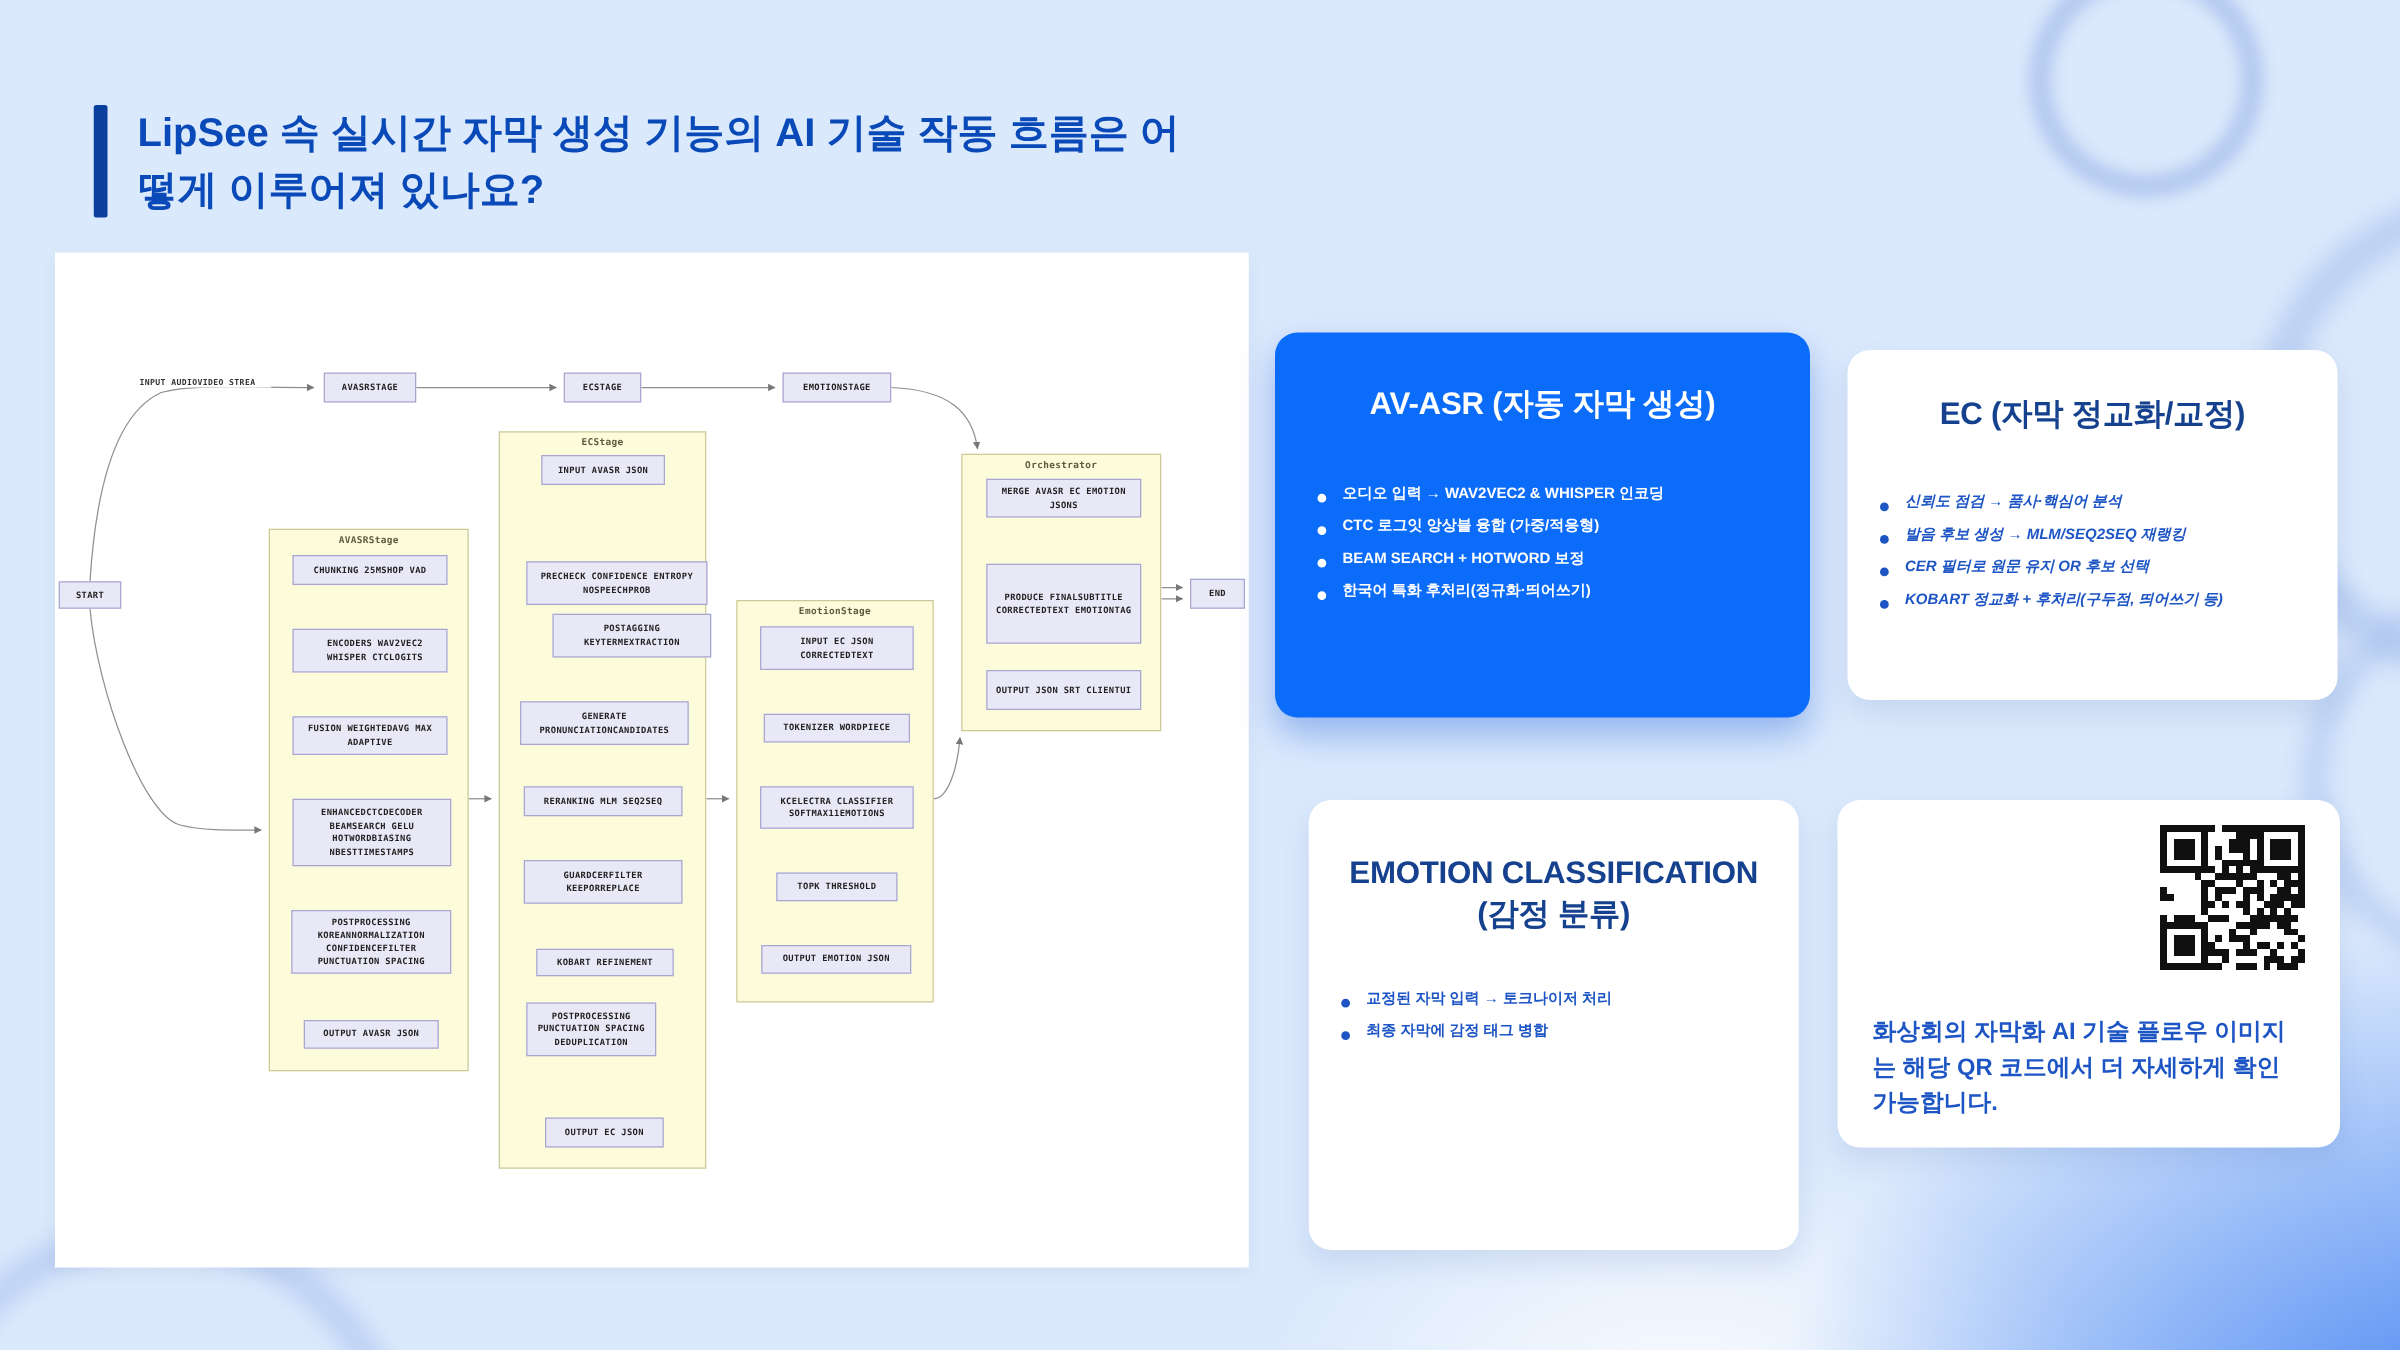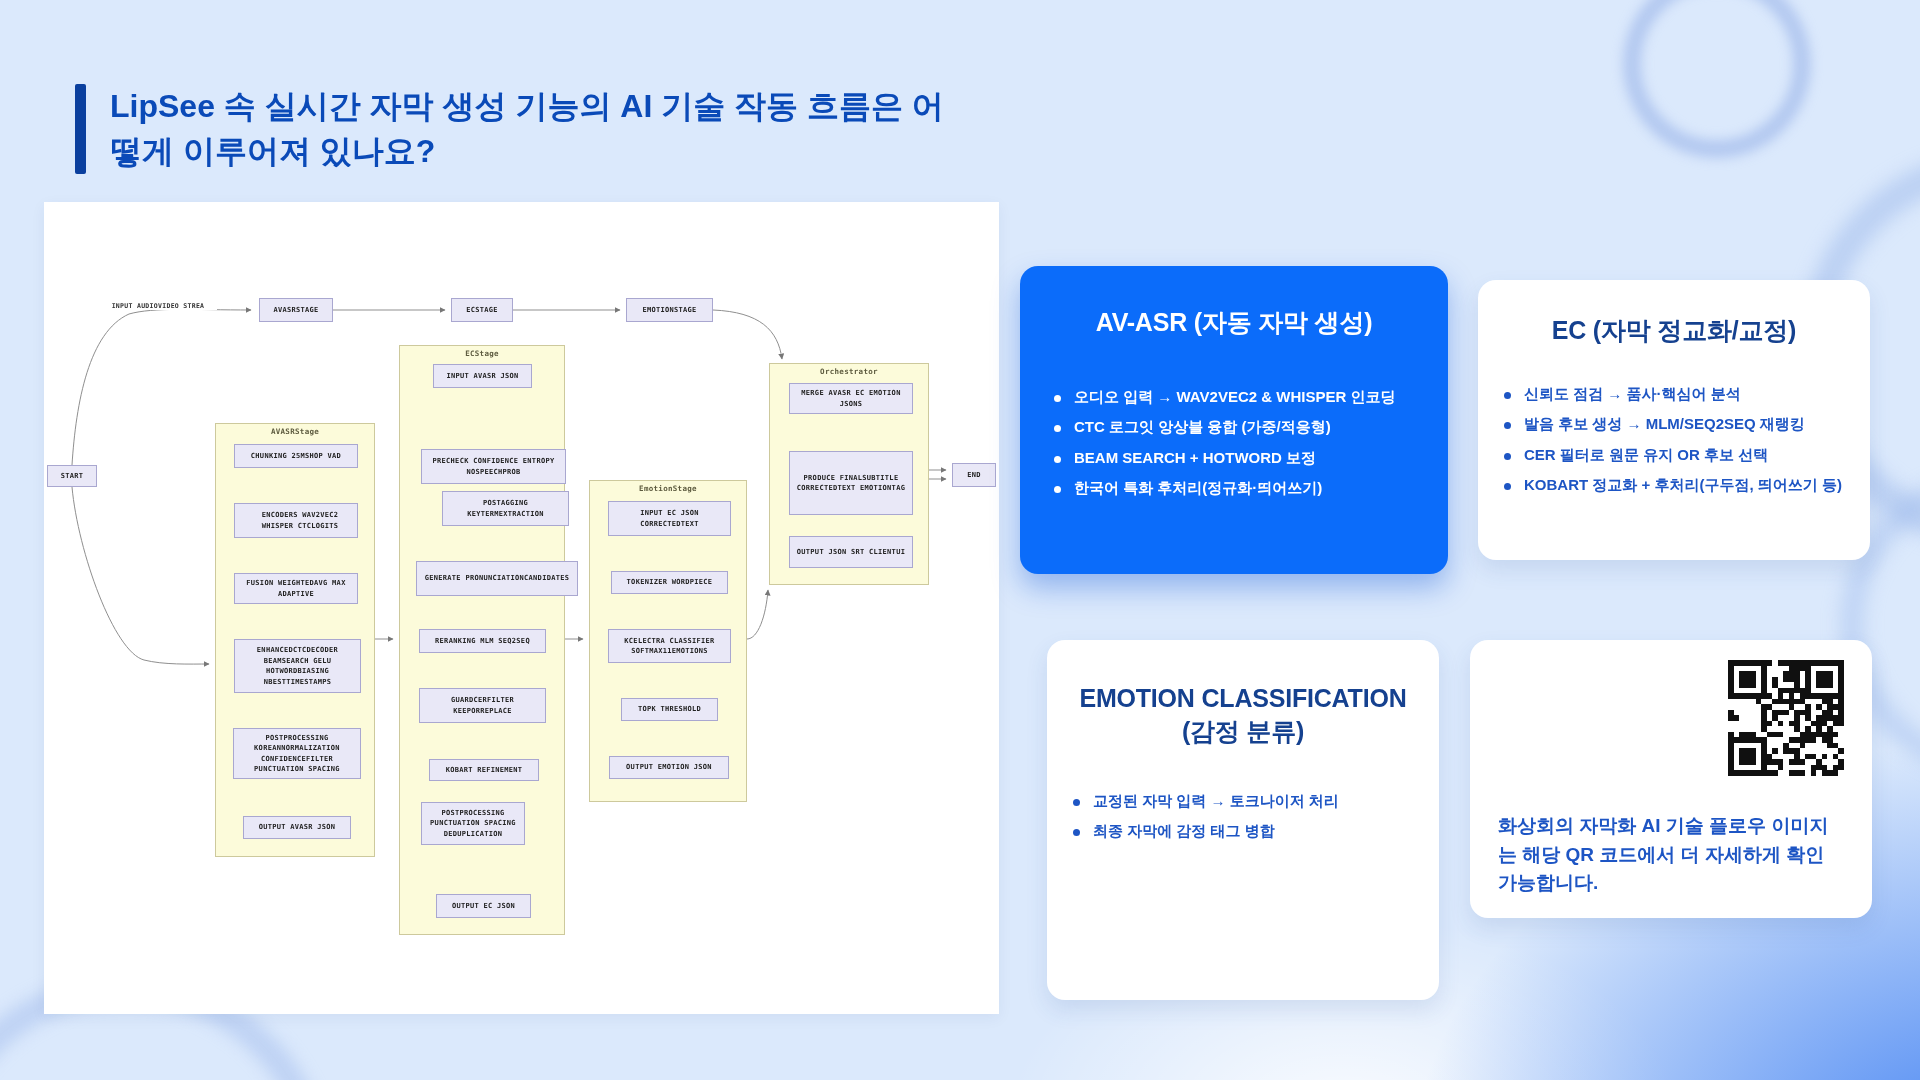--- a/index.html
+++ b/index.html
@@ -41,29 +41,29 @@
 
   
   .card{position:absolute;border-radius:18px;box-sizing:border-box;}
   .card-blue{background:#0b6cfa;box-shadow:0 14px 28px rgba(11,84,214,.35);color:#fff;}
   .card-white{background:#ffffff;box-shadow:0 10px 22px rgba(40,80,160,.12);}
   .card h2{margin:0;text-align:center;font-size:25px;font-weight:bold;letter-spacing:-0.2px;}
   .card-blue h2{color:#ffffff;}
   .card-white h2{color:#15418f;}
   .card h2 span{display:block;line-height:1.3;}
   ul.bullets{list-style:none;margin:0;padding:0;}
-  ul.bullets li{display:flex;gap:13px;font-weight:bold;font-size:15px;line-height:1.42;margin-bottom:9px;}
+  ul.bullets li{display:flex;gap:13px;font-weight:bold;font-size:12px;line-height:1.42;margin-bottom:9px;}
   .card-blue ul.bullets li{color:#ffffff;}
   .card-white ul.bullets li{color:#1d55c4;}
   .dot{flex:0 0 7px;width:7px;height:7px;border-radius:50%;background:currentColor;margin-top:9px;}
 
   #card-avasr{left:1020px;top:266px;width:428px;height:308px;padding:40px 34px 0;}
   #card-avasr ul{margin-top:47px;}
   #card-ec{left:1478px;top:280px;width:392px;height:280px;padding:34px 26px 0;}
-  #card-ec ul{margin-top:36px;}
+  #card-ec ul{margin-top:46px;font-style:italic;}
   #card-emotion{left:1047px;top:640px;width:392px;height:360px;padding:42px 26px 0;}
   #card-emotion ul{margin-top:43px;}
   #card-qr{left:1470px;top:640px;width:402px;height:278px;}
   #qr-box{position:absolute;left:258px;top:20px;width:116px;height:116px;}
   .qr-caption{position:absolute;left:28px;top:172px;width:348px;
     font-weight:bold;font-size:19px;line-height:1.5;color:#1d55c4;}
 </style>
 </head>
 <body>
 
@@ -139,21 +139,21 @@
       <div class="fnode" style="left:18px;top:215px;width:127px;height:54px;">ENHANCEDCTCDECODER BEAMSEARCH GELU HOTWORDBIASING NBESTTIMESTAMPS</div>
       <div class="fnode" style="left:17px;top:304px;width:128px;height:51px;">POSTPROCESSING KOREANNORMALIZATION CONFIDENCEFILTER PUNCTUATION SPACING</div>
       <div class="fnode" style="left:27px;top:392px;width:108px;height:23px;">OUTPUT AVASR JSON</div>
     </div>
 
     <div class="fgroup" style="left:355px;top:143px;width:166px;height:590px;">
       <div class="gname">ECStage</div>
       <div class="fnode" style="left:33px;top:18px;width:99px;height:24px;">INPUT AVASR JSON</div>
       <div class="fnode" style="left:21px;top:77px;width:145px;height:35px;margin-top:26px;">PRECHECK CONFIDENCE ENTROPY NOSPEECHPROB</div>
       <div class="fnode" style="left:19px;top:145px;width:127px;height:35px;margin-left:23px;">POSTAGGING KEYTERMEXTRACTION</div>
-      <div class="fnode" style="left:16px;top:215px;width:162px;height:35px;">GENERATE PRONUNCIATIONCANDIDATES</div>
+      <div class="fnode" style="left:16px;top:215px;width:135px;height:35px;">GENERATE PRONUNCIATIONCANDIDATES</div>
       <div class="fnode" style="left:19px;top:283px;width:127px;height:24px;">RERANKING MLM SEQ2SEQ</div>
       <div class="fnode" style="left:19px;top:342px;width:127px;height:35px;">GUARDCERFILTER KEEPORREPLACE</div>
       <div class="fnode" style="left:29px;top:413px;width:110px;height:22px;">KOBART REFINEMENT</div>
       <div class="fnode" style="left:21px;top:456px;width:104px;height:43px;">POSTPROCESSING PUNCTUATION SPACING DEDUPLICATION</div>
       <div class="fnode" style="left:36px;top:548px;width:95px;height:24px;">OUTPUT EC JSON</div>
     </div>
 
     <div class="fgroup" style="left:545px;top:278px;width:158px;height:322px;">
       <div class="gname">EmotionStage</div>
       <div class="fnode" style="left:18px;top:20px;width:123px;height:35px;">INPUT EC JSON CORRECTEDTEXT</div>

